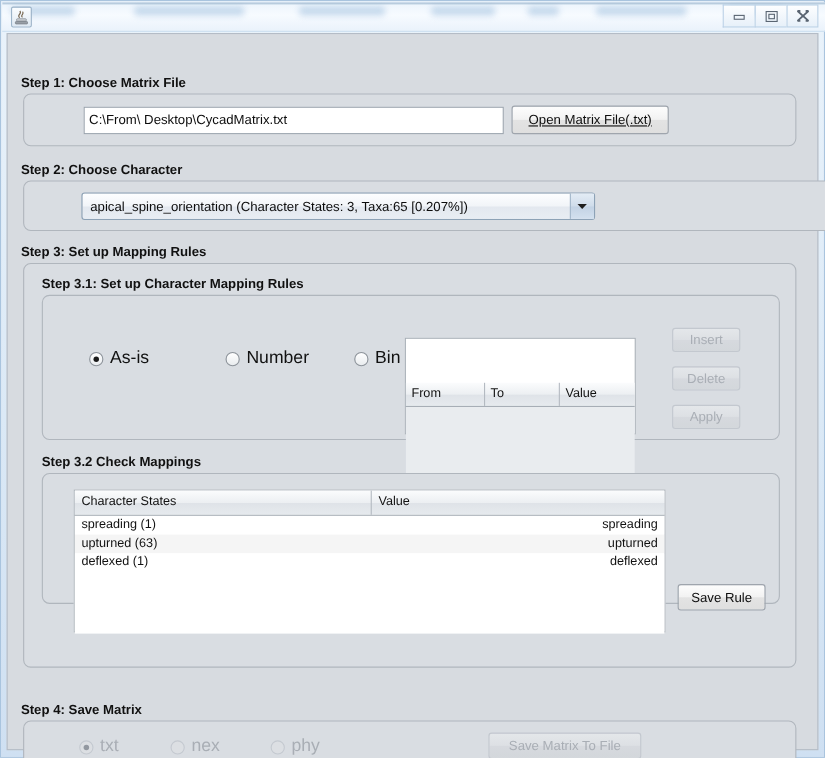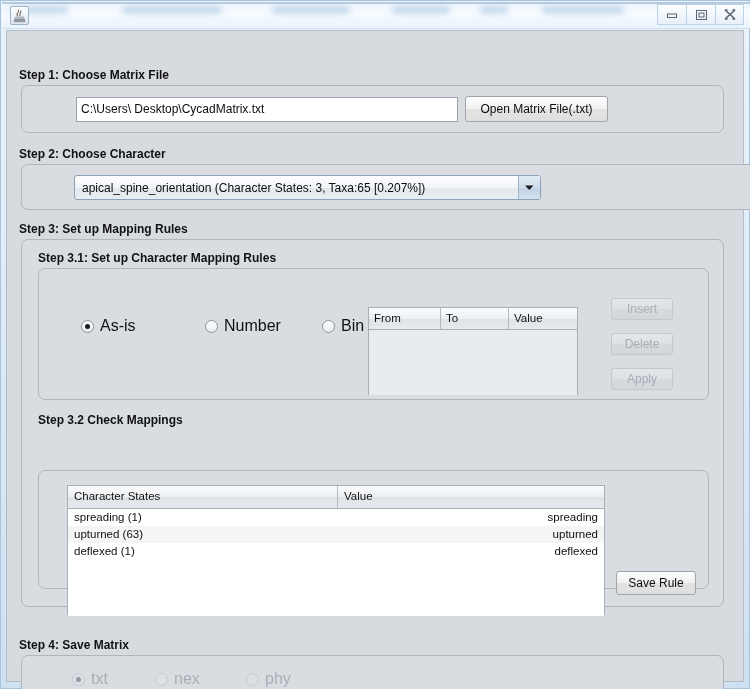--- a/index.html
+++ b/index.html
@@ -151,21 +151,21 @@
     justify-content: center;
   }
   .btn.disabled {
     background: linear-gradient(to bottom, #e4e7ea 0%, #dde0e4 48%, #d6d9de 52%, #d3d7db 100%);
     border: 1px solid #c3c8cf;
     color: #a9aeb5;
   }
   .open-btn {
     position: absolute;
     left: 443px; top: 10px;
-    width: 143px; height: 26px;
+    width: 143px; height: 26px; text-decoration: underline;
   }
 
   .step2-label { position: absolute; left: 12px; top: 116px; }
   .step2-panel {
     position: absolute;
     left: 14px; top: 133px;
     width: 746px; height: 46px;
   }
   .combo {
     position: absolute;
@@ -260,20 +260,21 @@
     width: 210px; height: 88px;
     box-sizing: border-box;
     border: 1px solid #a7aeb6;
     background: #ffffff;
   }
   .table-head {
     display: flex;
     height: 21px;
     background: linear-gradient(to bottom, #fbfcfd 0%, #eceff2 50%, #dfe3e8 52%, #e6eaee 100%);
     border-bottom: 1px solid #a7aeb6;
+    margin-top: 40px;
   }
   .table-head div {
     font-size: 11.5px;
     color: #111111;
     padding-left: 5px;
     line-height: 20px;
     border-right: 1px solid #b4bac1;
     box-sizing: border-box;
     overflow: hidden;
     white-space: nowrap;
@@ -290,21 +291,21 @@
   }
   .side-buttons .btn {
     width: 62px; height: 22px;
     margin-bottom: 13px;
   }
 
   .step32-label { position: absolute; left: 16px; top: 173px; }
   .step32-panel {
     position: absolute;
     left: 16px; top: 190px;
-    width: 671px; height: 119px; margin-top: 40px;
+    width: 671px; height: 119px;
   }
 
   .map-table {
     position: absolute;
     left: 28px; top: 14px;
     width: 538px; height: 130px;
     box-sizing: border-box;
     border: 1px solid #a7aeb6;
     background: #ffffff;
   }
@@ -417,21 +418,21 @@
           <path d="M2 2 L4.6 2 M9.4 2 L12 2 M2 11 L4.6 11 M9.4 11 L12 11" stroke="#5a6572" stroke-width="1.6"></path>
         </svg>
       </div>
     </div>
   </div>
 
   <div class="content">
 
     <div class="step-label step1-label">Step 1: Choose Matrix File</div>
     <div class="panel step1-panel">
-      <div class="path-input" placeholder="">C:\Users\ Desktop\CycadMatrix.txt</div>
+      <div class="path-input" placeholder="">C:\From\ Desktop\CycadMatrix.txt</div>
       <div class="btn open-btn">Open Matrix File(.txt)</div>
     </div>
 
     <div class="step-label step2-label">Step 2: Choose Character</div>
     <div class="panel step2-panel">
       <div class="combo">
         <div class="combo-text">apical_spine_orientation (Character States: 3, Taxa:65 [0.207%])</div>
         <div class="combo-arrow">
           <svg width="11" height="7" viewBox="0 0 11 7">
             <path d="M1 1.5 L9.5 1.5 L5.25 6 Z" fill="#1d1d1d"></path>
@@ -514,16 +515,17 @@
         <span>txt</span>
       </div>
       <div class="radio disabled radio-nex">
         <span class="dot"></span>
         <span>nex</span>
       </div>
       <div class="radio disabled radio-phy">
         <span class="dot"></span>
         <span>phy</span>
       </div>
+      <div class="btn disabled save-matrix-btn">Save Matrix To File</div>
     </div>
 
   </div>
 </div>
 
 </body></html>

